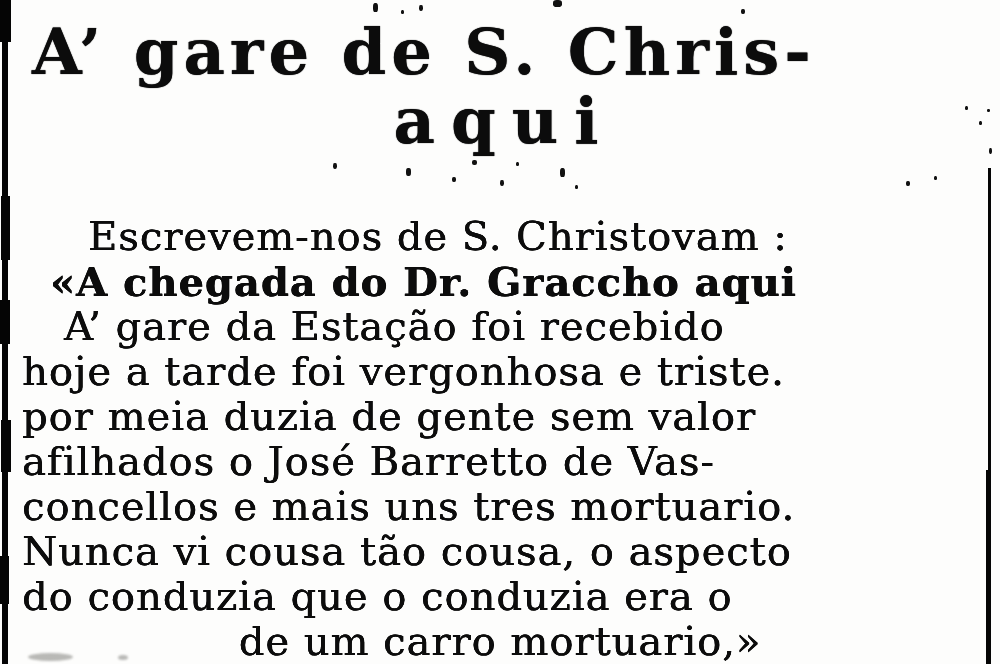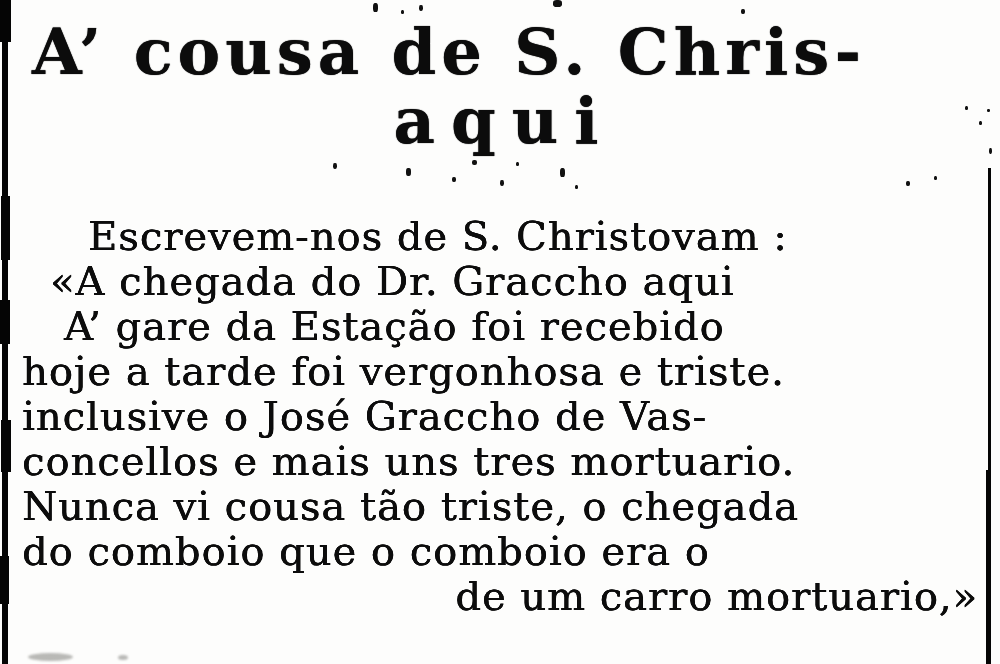--- a/index.html
+++ b/index.html
@@ -44,23 +44,23 @@
     height:45px;line-height:45px;
     font-size:40px;
     padding:0 22px 0 22px;
     text-align:justify;
     letter-spacing:1px;
     text-shadow:0.4px 0.3px 0 #0c0c0c, 0 0 0.6px #000;
     white-space:nowrap;
   }
   .just::after{content:"";display:inline-block;width:100%;height:0;}
   .ind-a{padding-left:88px;}
-  .ind-b{padding-left:50px;}
+  .ind-b{padding-left:50px;font-weight:bold;}
   .ind-c{padding-left:64px;}
-  .last-line{text-align:right;}
+  .last-line{text-align:center;}
 </style>
 </head>
 <body>
 
 <div class="page">
 
   <div class="left-rule"></div>
   <div class="rule-blob" style="left:0;top:0;width:11px;height:42px;"></div>
   <div class="rule-blob" style="left:1px;top:196px;width:9px;height:64px;"></div>
   <div class="rule-blob" style="left:0;top:300px;width:10px;height:44px;"></div>
@@ -85,29 +85,30 @@
   <div class="speck" style="left:906px;top:181px;width:4px;height:5px;"></div>
   <div class="speck" style="left:934px;top:176px;width:3px;height:4px;"></div>
   <div class="speck" style="left:965px;top:106px;width:3px;height:4px;"></div>
   <div class="speck" style="left:987px;top:109px;width:3px;height:3px;"></div>
   <div class="speck" style="left:979px;top:121px;width:3px;height:4px;"></div>
   <div class="speck" style="left:989px;top:148px;width:3px;height:6px;"></div>
   <div class="smudge" style="left:28px;top:653px;width:45px;height:8px;"></div>
   <div class="smudge" style="left:118px;top:655px;width:10px;height:5px;"></div>
 
   <h1 class="headline">
-    <span class="hl1">A’ cousa de S. Chris-</span>
+    <span class="hl1">A’ gare de S. Chris-</span>
     <span class="hl2">aqui</span>
   </h1>
 
   <div class="article-body">
     <div class="line just ind-a">Escrevem-nos de S. Christovam :</div>
     <div class="line just ind-b">«A chegada do Dr. Graccho aqui</div>
     <div class="line just ind-c">A’ gare da Estação foi recebido</div>
     <div class="line just">hoje a tarde foi vergonhosa e triste.</div>
-    <div class="line just">inclusive o José Graccho de Vas-</div>
+    <div class="line just">por meia duzia de gente sem valor</div>
+    <div class="line just">afilhados o José Barretto de Vas-</div>
     <div class="line just">concellos e mais uns tres mortuario.</div>
-    <div class="line just">Nunca vi cousa tão triste, o chegada</div>
-    <div class="line just">do comboio que o comboio era o</div>
+    <div class="line just">Nunca vi cousa tão cousa, o aspecto</div>
+    <div class="line just">do conduzia que o conduzia era o</div>
     <div class="line last-line">de um carro mortuario,»</div>
   </div>
 
 </div>
 
 </body></html>

